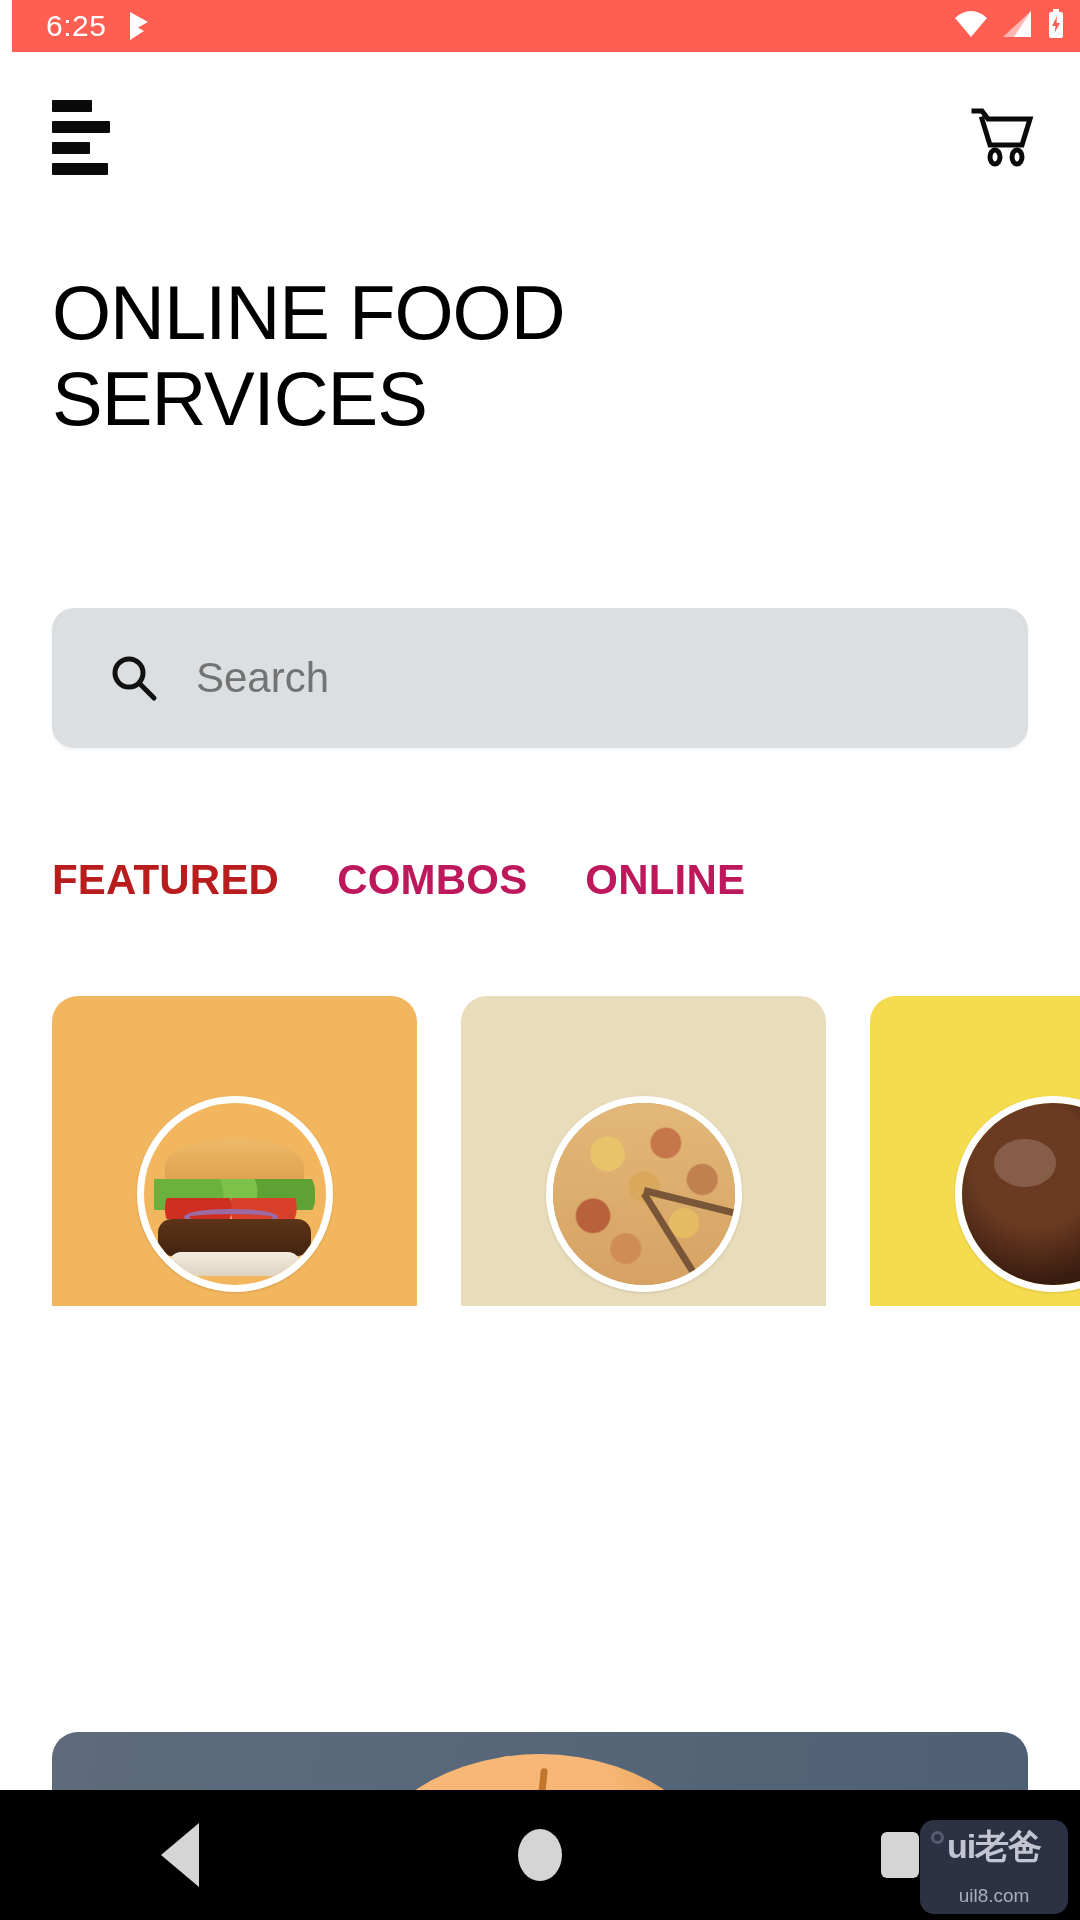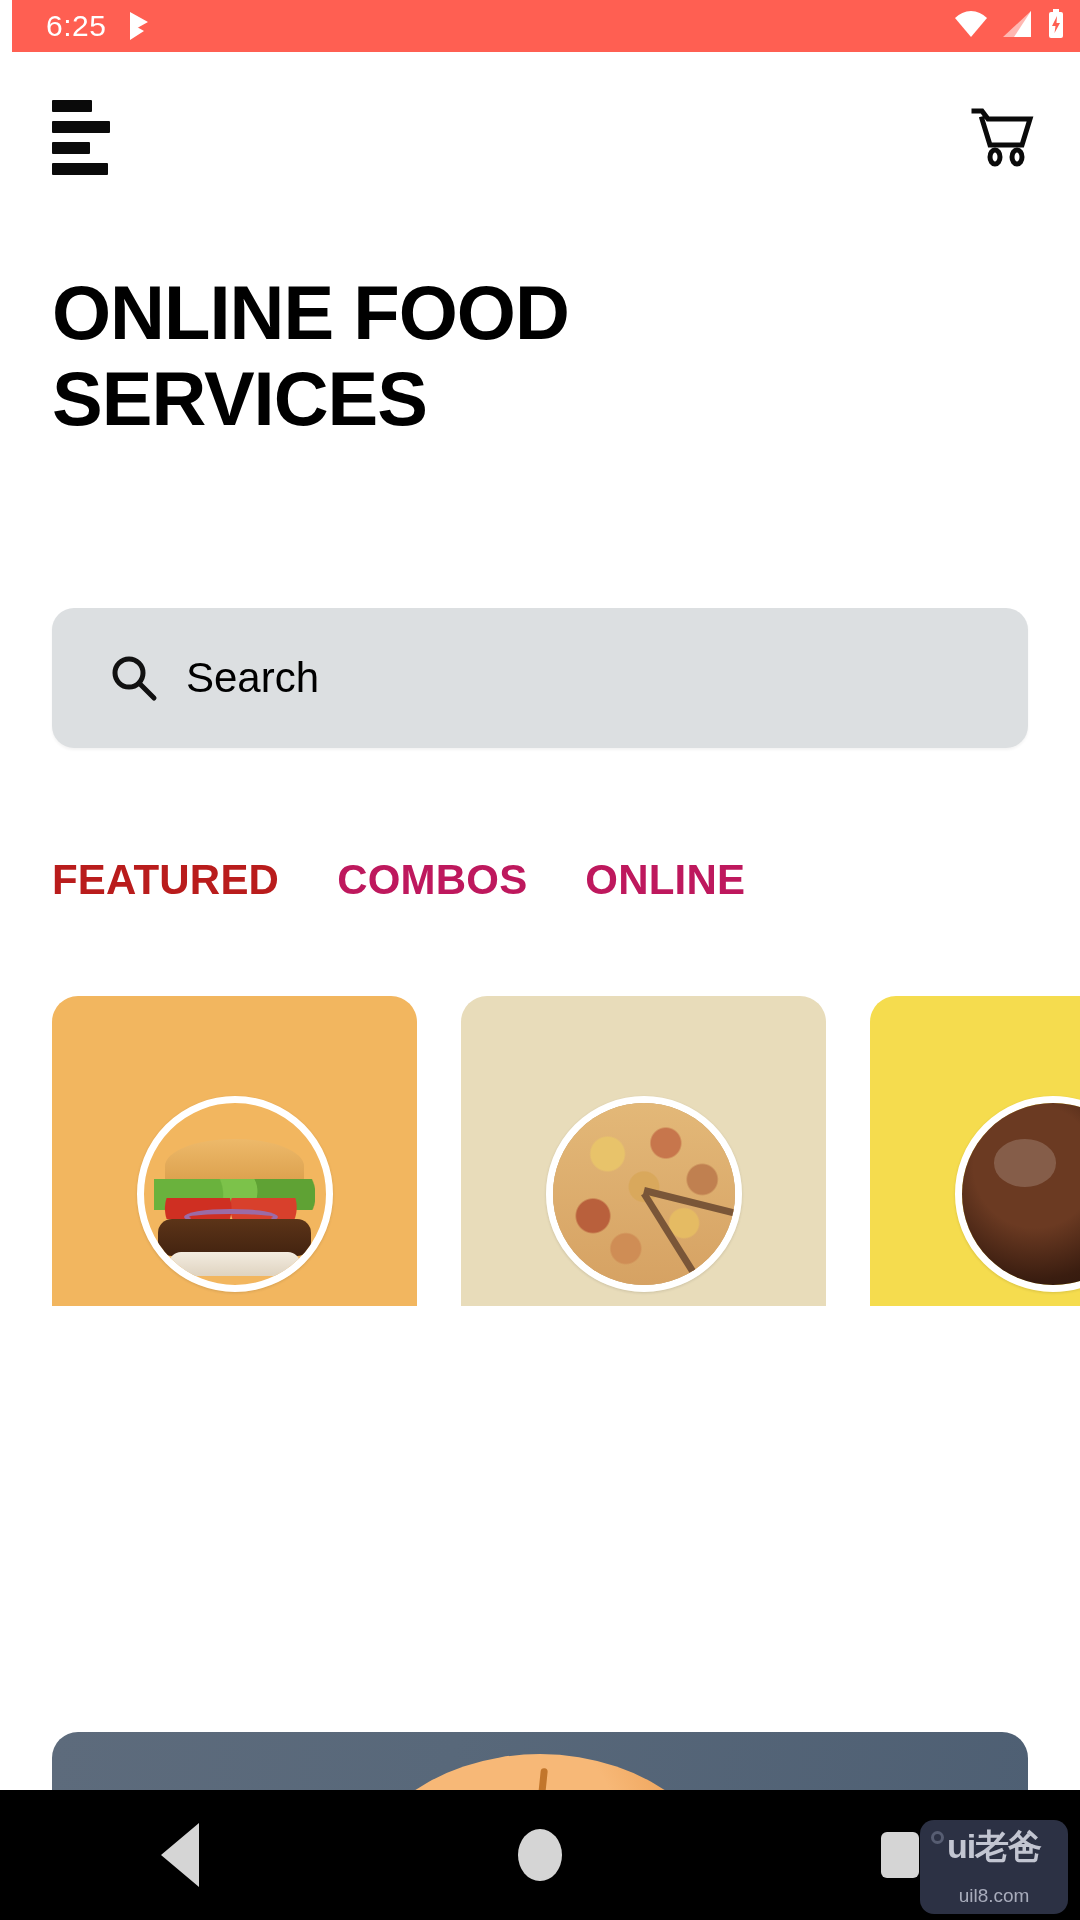--- a/index.html
+++ b/index.html
@@ -31,35 +31,35 @@
   .hamburger i{ display:block; height:12px; background:#0a0a0a; border-radius:1px; }
   .hamburger i:nth-child(1){ width:40px; }
   .hamburger i:nth-child(2){ width:58px; }
   .hamburger i:nth-child(3){ width:38px; }
   .hamburger i:nth-child(4){ width:56px; }
   .cart{ width:70px; height:70px; display:flex; align-items:center; justify-content:center; cursor:pointer; }
 
   
   .title{
     position:absolute; top:270px; left:52px; width:900px;
-    font-size:76px; font-weight:700; line-height:1.13;
+    font-size:76px; font-weight:400; line-height:1.13;
     letter-spacing:-1px; color:#000;
   }
 
   
   .searchbar{
     position:absolute; top:608px; left:52px;
     width:976px; height:140px;
     background:#dcdfe1; border-radius:22px;
     display:flex; align-items:center; padding-left:58px;
     box-shadow:0 2px 3px rgba(0,0,0,0.05);
     cursor:text;
   }
   .search-ico{ width:48px; height:48px; flex:none; }
-  .search-ph{ font-size:42px; color:#000000; margin-left:28px; }
+  .search-ph{ font-size:42px; color:#737373; margin-left:38px; }
 
   
   .tabs{
     position:absolute; top:856px; left:52px;
     width:1028px; display:flex; align-items:flex-start;
     gap:58px; white-space:nowrap; overflow:hidden;
   }
   .tab{ font-size:42px; font-weight:700; color:#be185d; letter-spacing:.2px; cursor:pointer; }
   .tab.active{ color:#b91c1c; }
 

